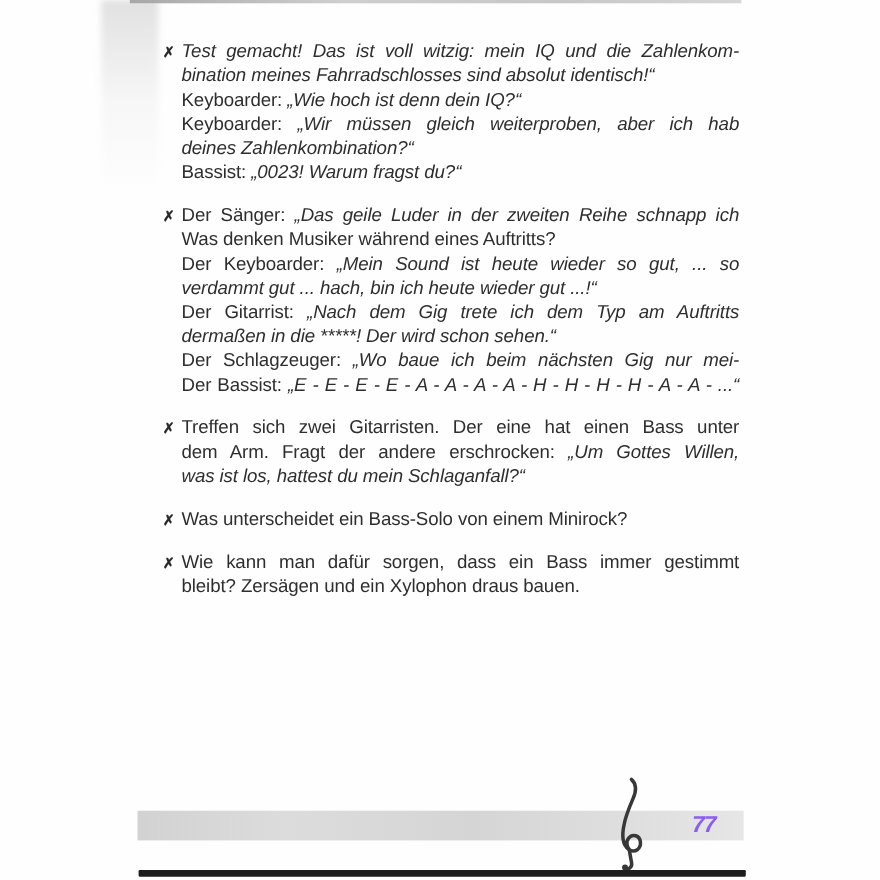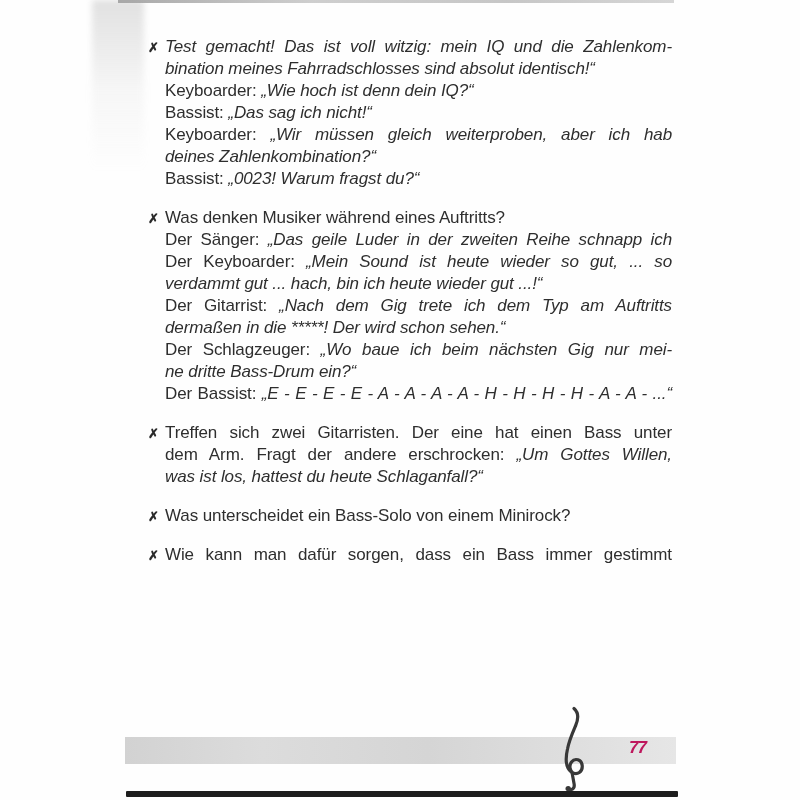--- a/index.html
+++ b/index.html
@@ -40,71 +40,70 @@
   .line { text-align: left; }
   .line.just { text-align: justify; text-align-last: justify; }
   .it { font-style: italic; }
   .footer-bar {
     position: absolute; left: 125px; top: 737px; width: 551px; height: 27px;
     background: linear-gradient(90deg, #d2d2d2, #dcdcdc 25%, #d5d5d5 55%, #e0e0e0 85%, #e6e6e6);
   }
   .clef-svg { position: absolute; left: 557px; top: 706px; }
   .pagenum {
     position: absolute; left: 629px; top: 738px;
-    font-size: 17px; font-weight: bold; font-style: italic;
-    color: #be185d; letter-spacing: -1px;
+    font-size: 21px; font-weight: bold; font-style: italic;
+    color: #8b5cf6; letter-spacing: -1px;
   }
   .bottom-rule {
     position: absolute; left: 126px; top: 791px; width: 552px; height: 6px;
     background: #1d1d1d; border-radius: 1px;
   }
 </style>
 </head>
 <body>
 
 <div class="page">
   <div class="top-edge"></div>
   <div class="left-shadow"></div>
 
   <div id="jokes" class="jokes">
       <div class="joke">
         <span class="bullet">✗</span>
         <div class="line just"><span class="it">Test gemacht! Das ist voll witzig: mein IQ und die Zahlenkom-</span></div>
         <div class="line"><span class="it">bination meines Fahrradschlosses sind absolut identisch!“</span></div>
         <div class="line"><span>Keyboarder: </span><span class="it">„Wie hoch ist denn dein IQ?“</span></div>
-        <div class="line"><span>Bassist: </span><span class="it">„Das sag ich nicht!“</span></div>
         <div class="line just"><span>Keyboarder: </span><span class="it">„Wir müssen gleich weiterproben, aber ich hab</span></div>
         <div class="line"><span class="it">deines Zahlenkombination?“</span></div>
         <div class="line"><span>Bassist: </span><span class="it">„0023! Warum fragst du?“</span></div>
       </div>
       <div class="joke">
         <span class="bullet">✗</span>
+        <div class="line just"><span>Der Sänger: </span><span class="it">„Das geile Luder in der zweiten Reihe schnapp ich</span></div>
         <div class="line"><span>Was denken Musiker während eines Auftritts?</span></div>
-        <div class="line just"><span>Der Sänger: </span><span class="it">„Das geile Luder in der zweiten Reihe schnapp ich</span></div>
         <div class="line just"><span>Der Keyboarder: </span><span class="it">„Mein Sound ist heute wieder so gut, ... so</span></div>
         <div class="line"><span class="it">verdammt gut ... hach, bin ich heute wieder gut ...!“</span></div>
         <div class="line just"><span>Der Gitarrist: </span><span class="it">„Nach dem Gig trete ich dem Typ am Auftritts</span></div>
         <div class="line"><span class="it">dermaßen in die *****! Der wird schon sehen.“</span></div>
         <div class="line just"><span>Der Schlagzeuger: </span><span class="it">„Wo baue ich beim nächsten Gig nur mei-</span></div>
-        <div class="line"><span class="it">ne dritte Bass-Drum ein?“</span></div>
         <div class="line just"><span>Der Bassist: </span><span class="it">„E - E - E - E - A - A - A - A - H - H - H - H - A - A - ...“</span></div>
       </div>
       <div class="joke">
         <span class="bullet">✗</span>
         <div class="line just"><span>Treffen sich zwei Gitarristen. Der eine hat einen Bass unter</span></div>
         <div class="line just"><span>dem Arm. Fragt der andere erschrocken: </span><span class="it">„Um Gottes Willen,</span></div>
-        <div class="line"><span class="it">was ist los, hattest du heute Schlaganfall?“</span></div>
+        <div class="line"><span class="it">was ist los, hattest du mein Schlaganfall?“</span></div>
       </div>
       <div class="joke">
         <span class="bullet">✗</span>
         <div class="line"><span>Was unterscheidet ein Bass-Solo von einem Minirock?</span></div>
       </div>
       <div class="joke">
         <span class="bullet">✗</span>
         <div class="line just"><span>Wie kann man dafür sorgen, dass ein Bass immer gestimmt</span></div>
+        <div class="line"><span>bleibt? Zersägen und ein Xylophon draus bauen.</span></div>
       </div>
     </div>
 
   <div class="footer-bar"></div>
 
   <svg class="clef-svg" width="32" height="88" viewBox="0 0 32 88" aria-hidden="true">
     <g fill="none" stroke="#383838" stroke-width="3.2" stroke-linecap="round">
       <path d="M 17 2.5
                C 21 6, 22 12, 18.5 20
                C 15.5 27, 12 35, 10.5 43

